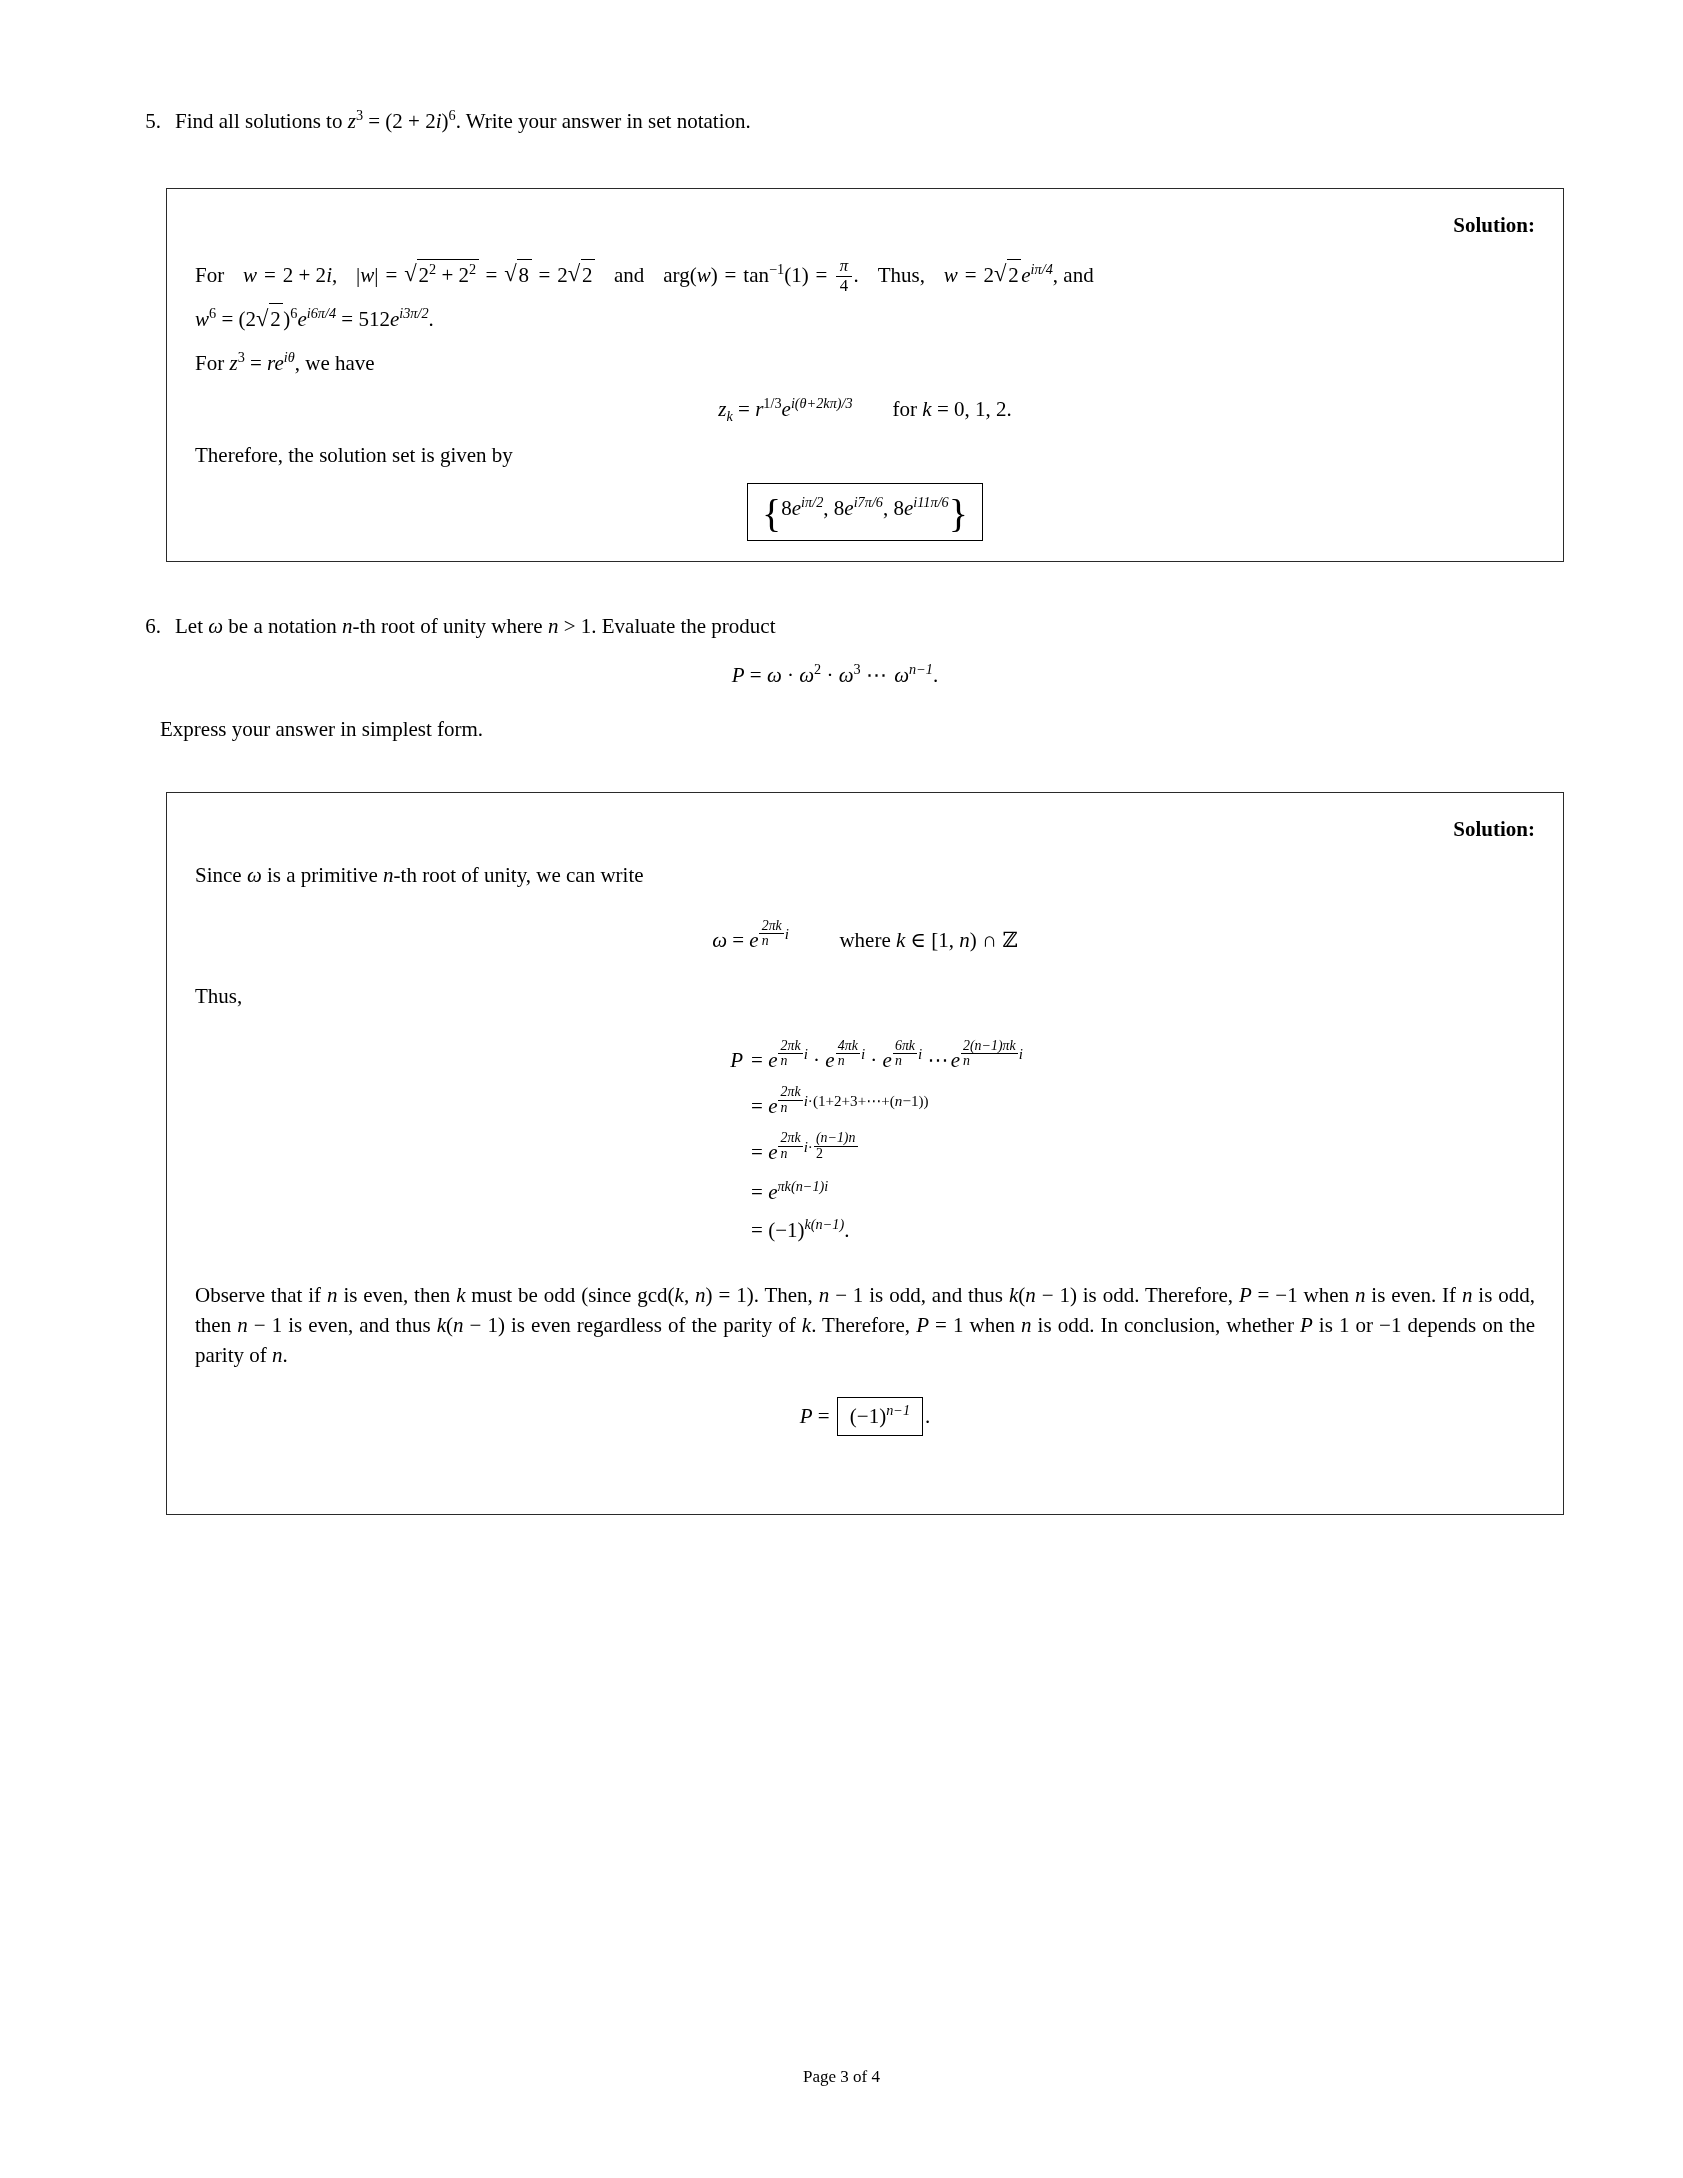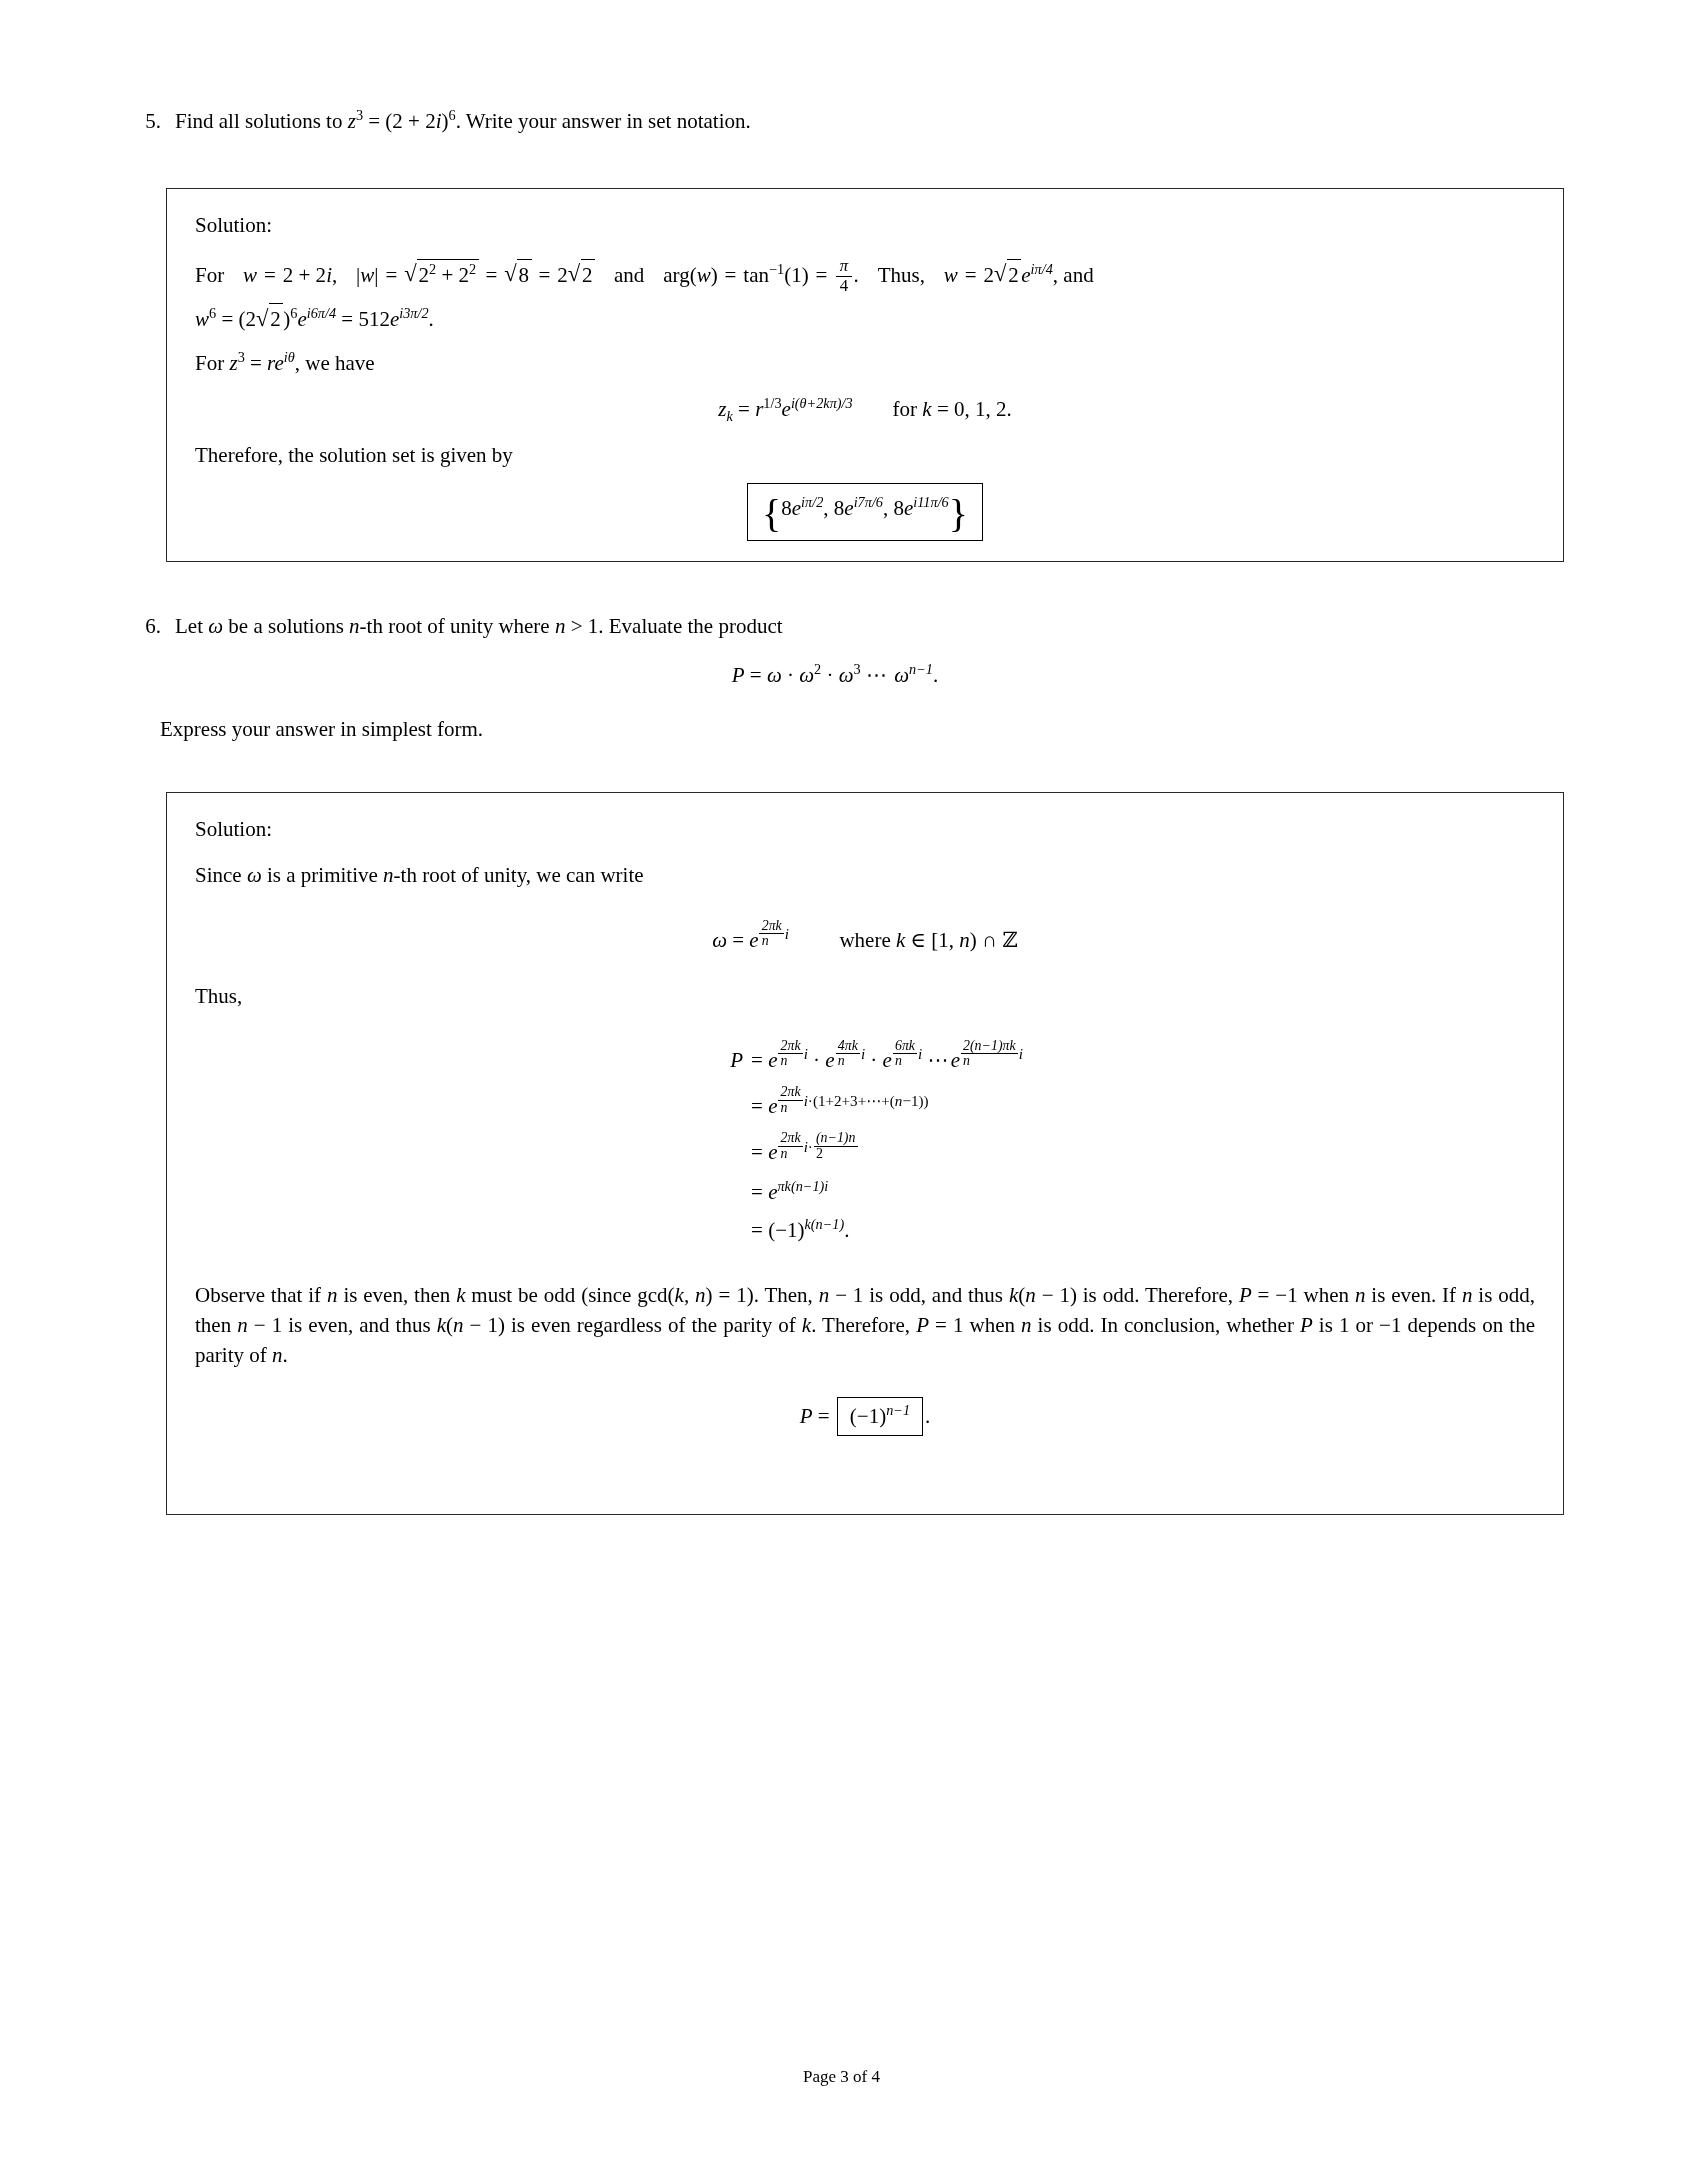--- a/index.html
+++ b/index.html
@@ -107,22 +107,23 @@
     border: 1.4px solid #2a2a2a;
     box-sizing: border-box;
     background: #fff;
   }
   .solbox-inner {
     padding: 22px 28px 20px 28px;
     font-size: 21px;
     line-height: 1.42;
   }
   .sol-title {
-    font-weight: normal;
+    font-weight: bold;
     margin-bottom: 16px;
+    text-align: right;
   }
   .para { margin: 0 0 8px 0; text-align: justify; }
   .eq {
     text-align: center;
     margin: 16px 0 16px 0;
   }
 
   .align-block {
     margin: 18px 0 14px 0;
     display: block;
@@ -211,21 +212,21 @@
             <span class="bigbrace">{</span>8<i class="v">e</i><sup class="sv">iπ/2</sup>, 8<i class="v">e</i><sup class="sv">i7π/6</sup>, 8<i class="v">e</i><sup class="sv">i11π/6</sup><span class="bigbrace">}</span>
           </span>
         </span>
       </div>
     </div>
   </div>
 
   <div class="problem" style="left:127px; top:614px; width:1436px;">
     <span class="prob-num">6.</span>
     <div class="prob-body">
-      <span>Let </span><span class="m v">ω</span><span> be a solutions </span><span class="m v">n</span><span>-th root of unity where </span><span class="m"><i class="v">n</i> &gt; 1</span><span>. Evaluate the product</span>
+      <span>Let </span><span class="m v">ω</span><span> be a notation </span><span class="m v">n</span><span>-th root of unity where </span><span class="m"><i class="v">n</i> &gt; 1</span><span>. Evaluate the product</span>
     </div>
     <div class="eq" style="margin-top:24px; margin-left:-20px;">
       <span class="m"><i class="v">P</i> = <i class="v">ω</i> · <i class="v">ω</i><sup class="s">2</sup> · <i class="v">ω</i><sup class="s">3</sup> <span class="dots">⋯</span> <i class="v">ω</i><sup class="sv">n−1</sup>.</span>
     </div>
   </div>
 
   <div class="problem" style="left:160px; top:717px; width:1398px;">
     <span>Express your answer in simplest form.</span>
   </div>
 

